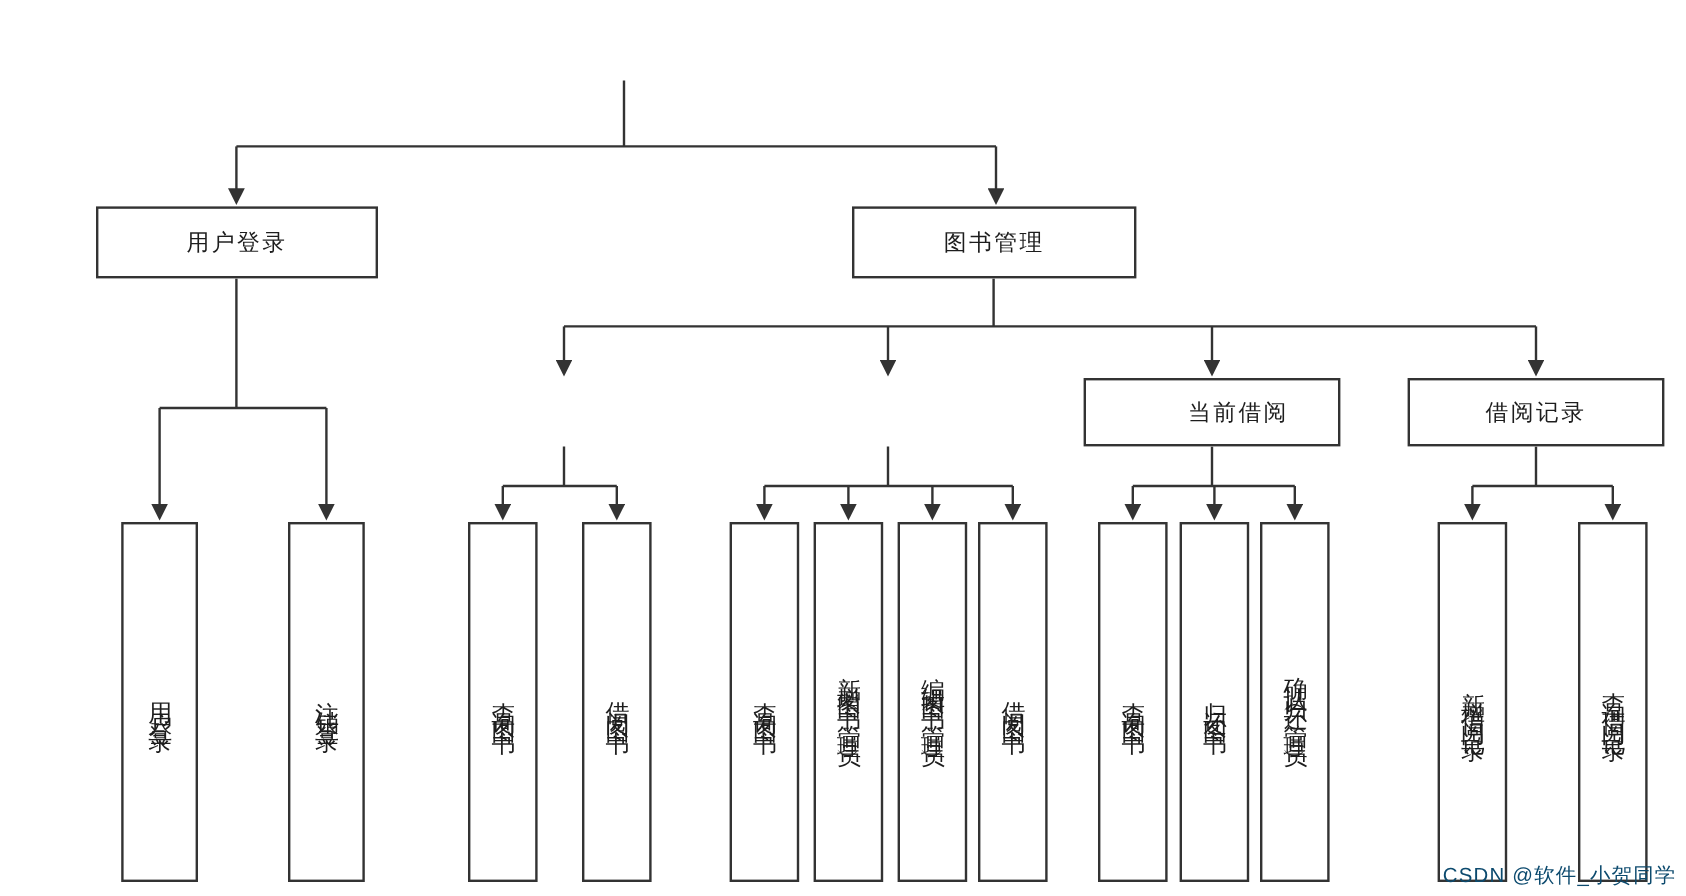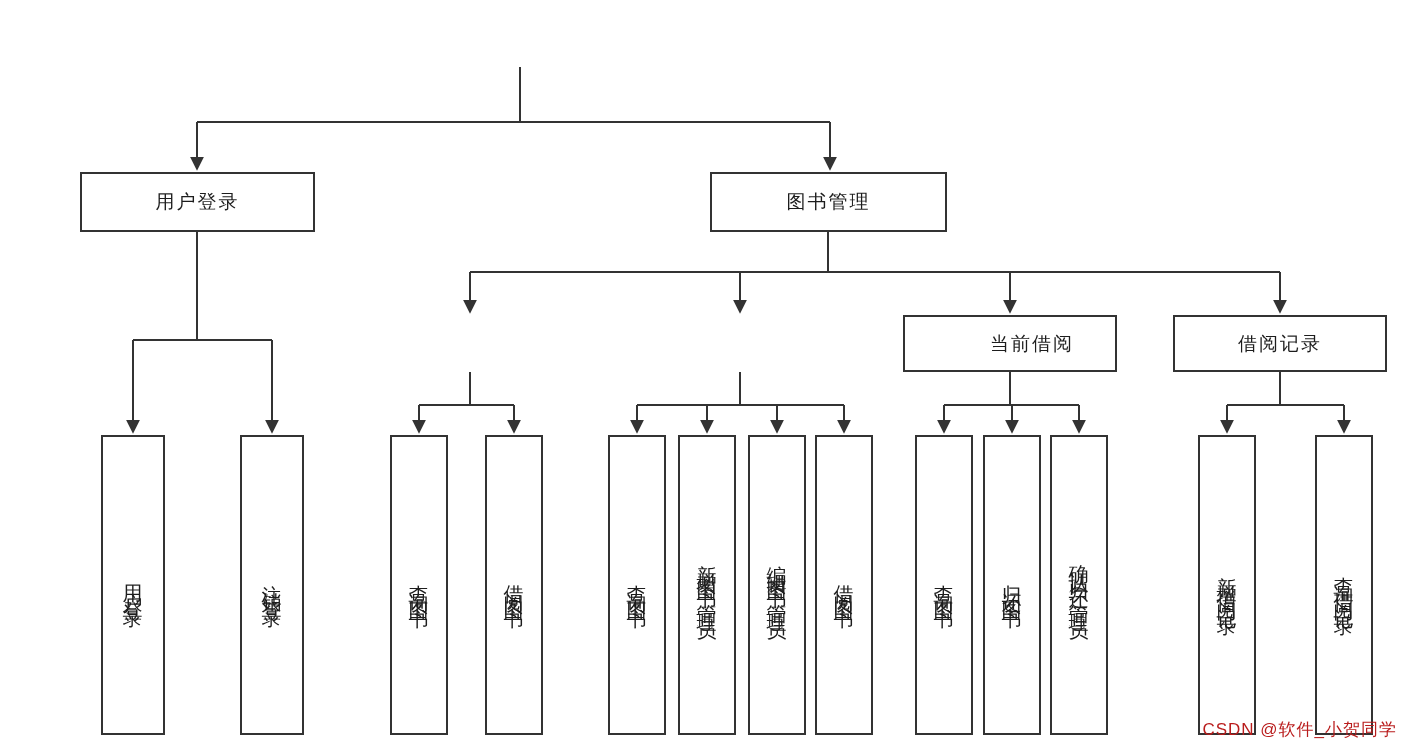--- a/index.html
+++ b/index.html
@@ -48,21 +48,21 @@
     font-size: 20px;
     letter-spacing: 8px;
     line-height: 1;
     white-space: nowrap;
   }
   .watermark {
     position: absolute;
     right: 8px;
     bottom: 6px;
     font-size: 17px;
-    color: #b91c1c;
+    color: #0c4a6e;
     letter-spacing: 1px;
   }
 </style>
 </head>
 <body>
 
 <div id="canvas">
 
   <svg id="connectors" width="1405" height="747">
     <defs>

